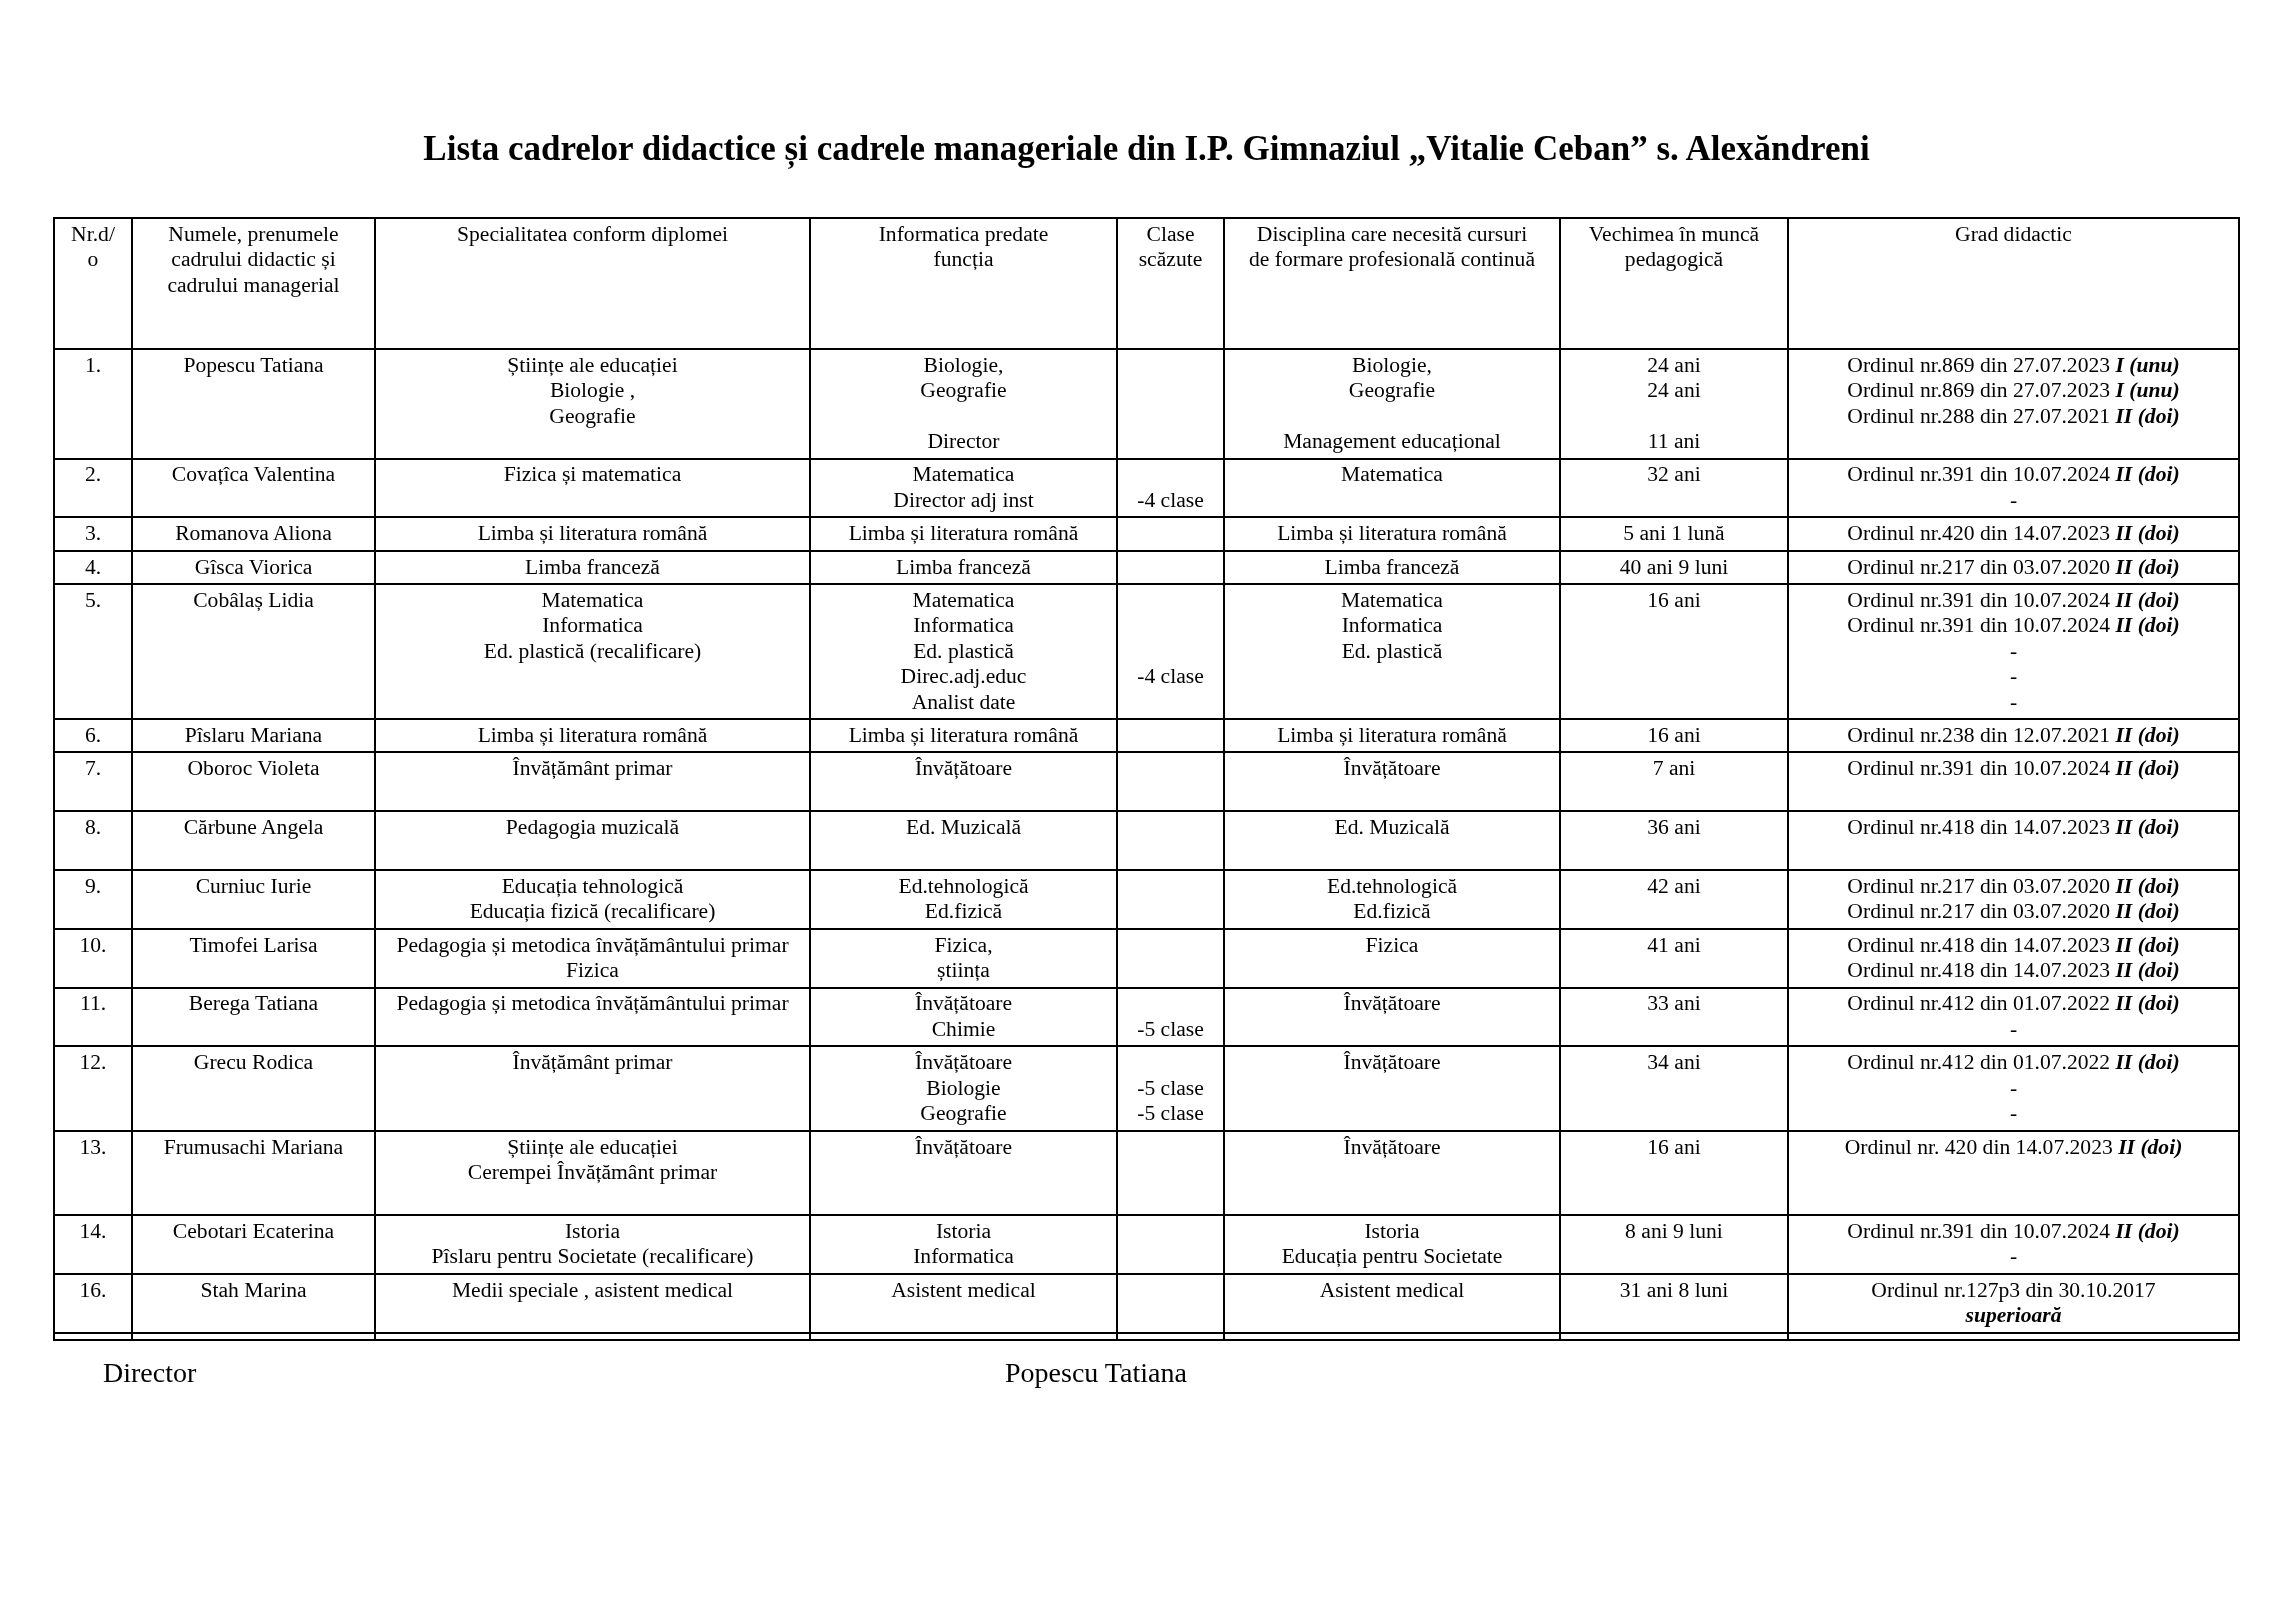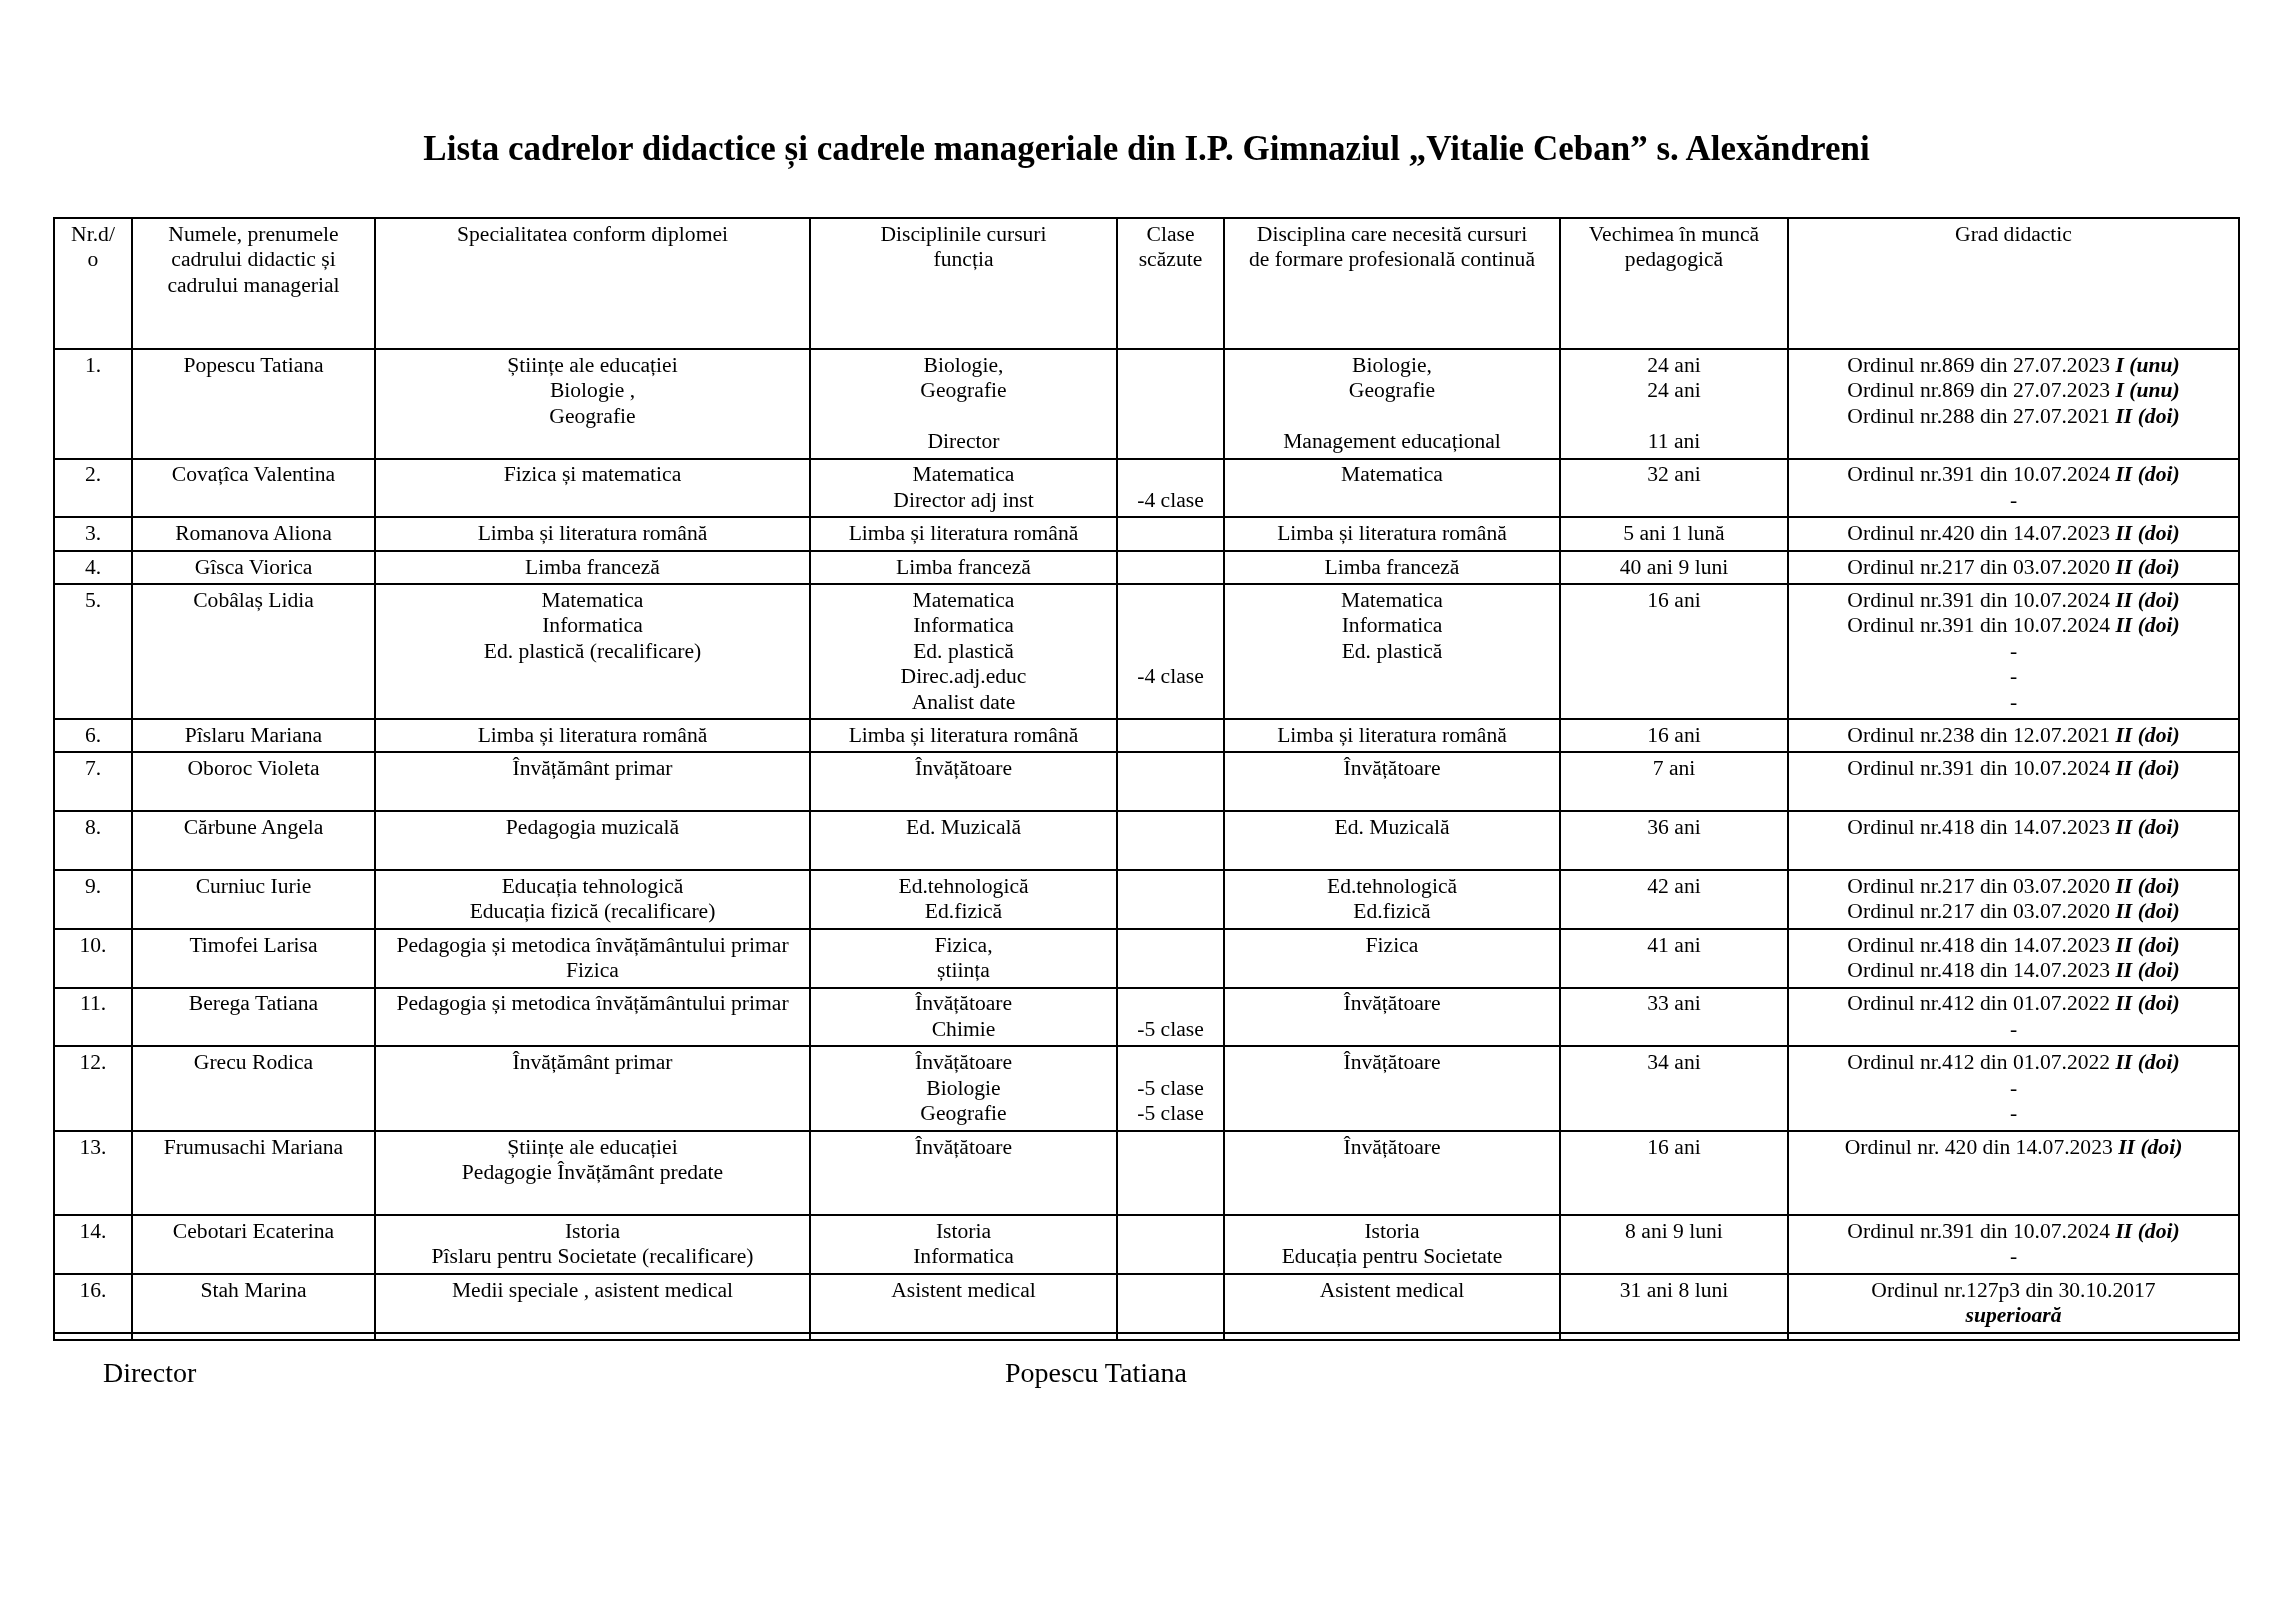--- a/index.html
+++ b/index.html
@@ -69,21 +69,21 @@
         </th>
         <th class="al">
           <div class="ln">Numele, prenumele</div>
           <div class="ln">cadrului didactic și</div>
           <div class="ln">cadrului managerial</div>
         </th>
         <th class="al">
           <div class="ln">Specialitatea conform diplomei</div>
         </th>
         <th class="ac">
-          <div class="ln">Disciplinile cursuri</div>
+          <div class="ln">Informatica predate</div>
           <div class="ln">funcția</div>
         </th>
         <th class="ac">
           <div class="ln">Clase</div>
           <div class="ln">scăzute</div>
         </th>
         <th class="ac">
           <div class="ln">Disciplina care necesită cursuri</div>
           <div class="ln">de formare profesională continuă</div>
         </th>
@@ -392,21 +392,21 @@
           <div class="ln">Ordinul nr.412 din 01.07.2022 <b>II (doi)</b></div>
           <div class="ln">-</div>
           <div class="ln">-</div>
         </td>
       </tr>
       <tr>
         <td class="ac">13.</td>
         <td class="al">Frumusachi Mariana</td>
         <td class="al">
           <div class="ln">Științe ale educației</div>
-          <div class="ln">Pedagogie Învățământ predate</div>
+          <div class="ln">Cerempei Învățământ primar</div>
         </td>
         <td class="ac">
           <div class="ln">Învățătoare</div>
           <div class="ln">&nbsp;</div>
           <div class="ln">&nbsp;</div>
         </td>
         <td class="ac"></td>
         <td class="ac">
           <div class="ln">Învățătoare</div>
         </td>

